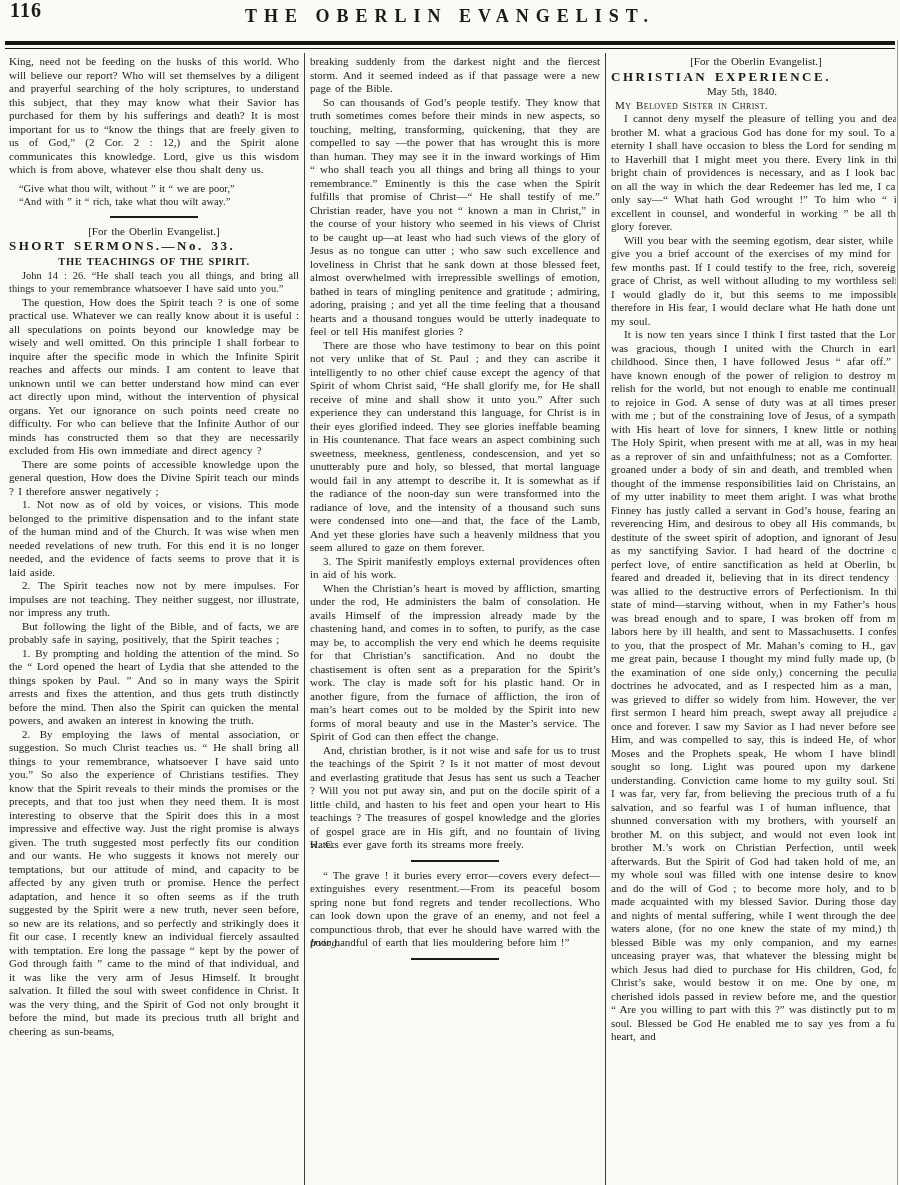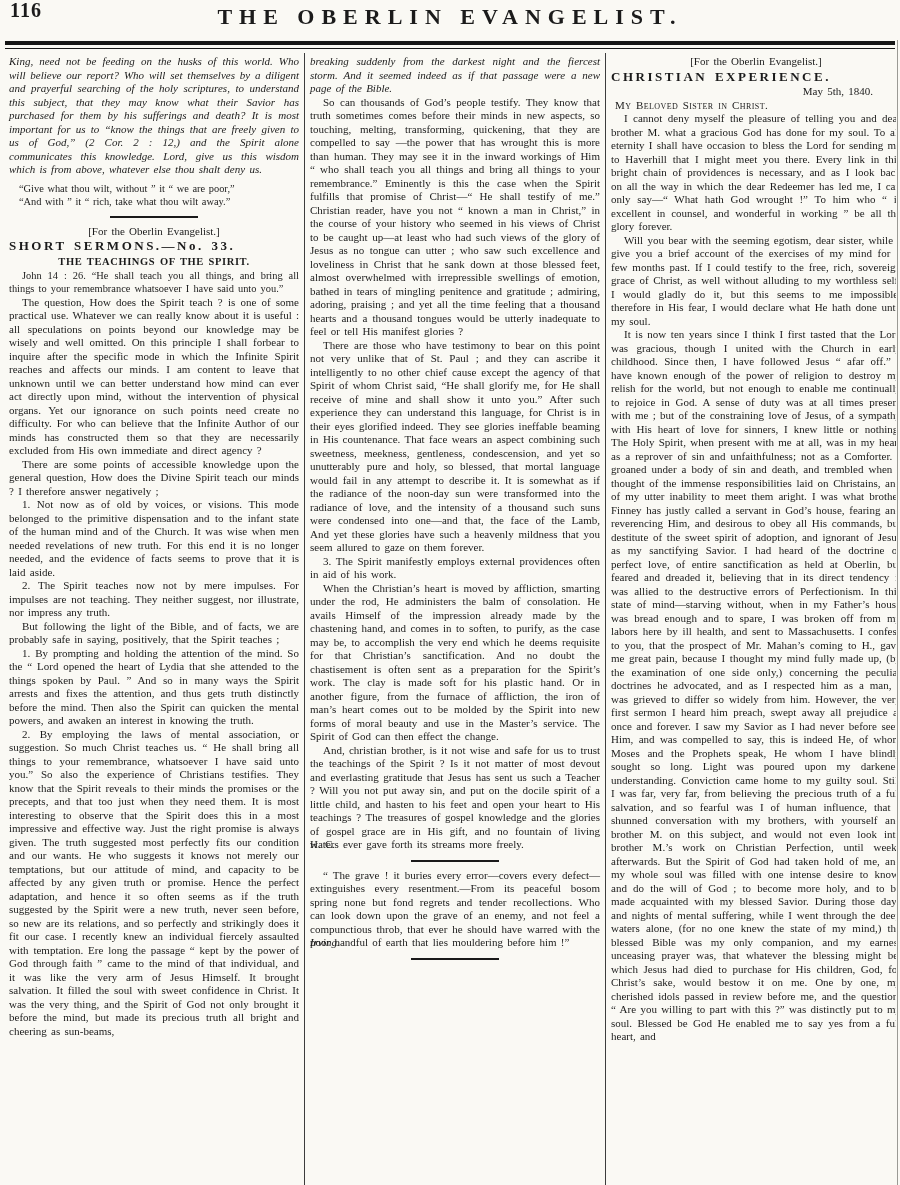--- a/index.html
+++ b/index.html
@@ -11,58 +11,58 @@
     position:relative;
   }
   .page{padding:4px 4px 0 4px;position:relative;}
   header{position:relative;height:34px;}
   .page-number{
     position:absolute;left:6px;top:0;
     font-weight:bold;font-size:20px;letter-spacing:1px;
   }
   .masthead{
     margin:0;text-align:center;
-    font-size:22px;font-weight:bold;letter-spacing:7px;
+    font-size:18px;font-weight:bold;letter-spacing:7px;
     padding-top:6px;
   }
   .head-rule{
     margin:3px 1px 0 1px;height:3px;
     border-top:4px solid #161616;border-bottom:1px solid #161616;
   }
   .columns{
     display:flex;align-items:stretch;
     height:1136px;overflow:hidden;margin-top:4px;
   }
   .col{
     flex:0 0 290px;padding:2px 5px 0 5px;
     text-align:justify;
     word-spacing:1.5px;
   }
   .col-mid{border-left:1px solid #3c3c3c;border-right:1px solid #3c3c3c;}
   p{margin:0;text-indent:13px;}
-  p.noindent{text-indent:0;font-style:italic;}
+  p.noindent{text-indent:0;}
   .verse{
     font-size:10.4px;line-height:13px;
     margin:5px 0 5px 10px;text-align:left;word-spacing:1px;
   }
   .rule-short{
     width:88px;border-top:2.5px solid #1a1a1a;
     margin:8px auto 7px auto;height:0;
   }
   .attrib{text-align:center;text-indent:0;}
   .art-title{
     margin:1px 0 2px 0;text-align:left;
     font-size:13px;font-weight:bold;letter-spacing:2.5px;word-spacing:2px;
   }
   .art-sub{
     margin:2px 0 2px 0;text-align:center;
     font-size:10.5px;font-weight:bold;letter-spacing:0.6px;
   }
   .scripture{font-size:10.4px;line-height:12.8px;font-family:Liberation Serif, serif;}
-  .dateline{text-align:right;padding-right:28px;text-indent:0;}
+  .dateline{text-align:center;padding-right:28px;text-indent:0;}
   .salutation{font-variant:small-caps;letter-spacing:0.4px;text-indent:4px;}
   .sig{
     text-align:left;padding-right:14px;margin-top:-13.5px;
     text-indent:0;
   }
   .sig.italic{font-style:italic;}
   .edge-artifact{
     position:absolute;top:40px;bottom:0;right:2px;width:1px;
     background:#9a9a94;
   }

